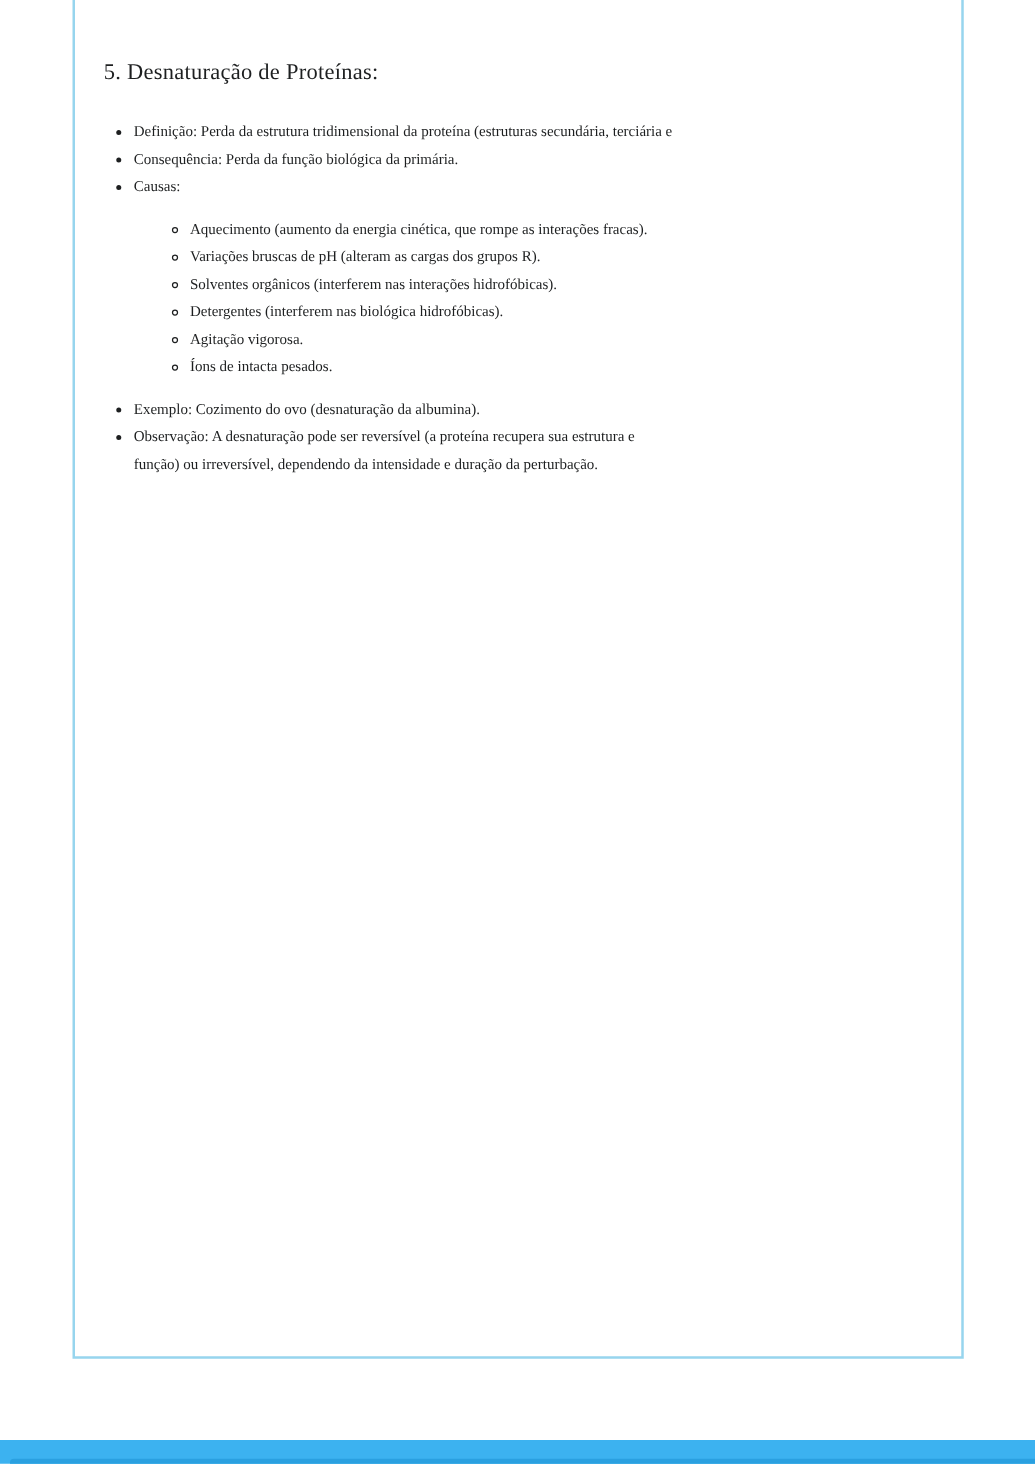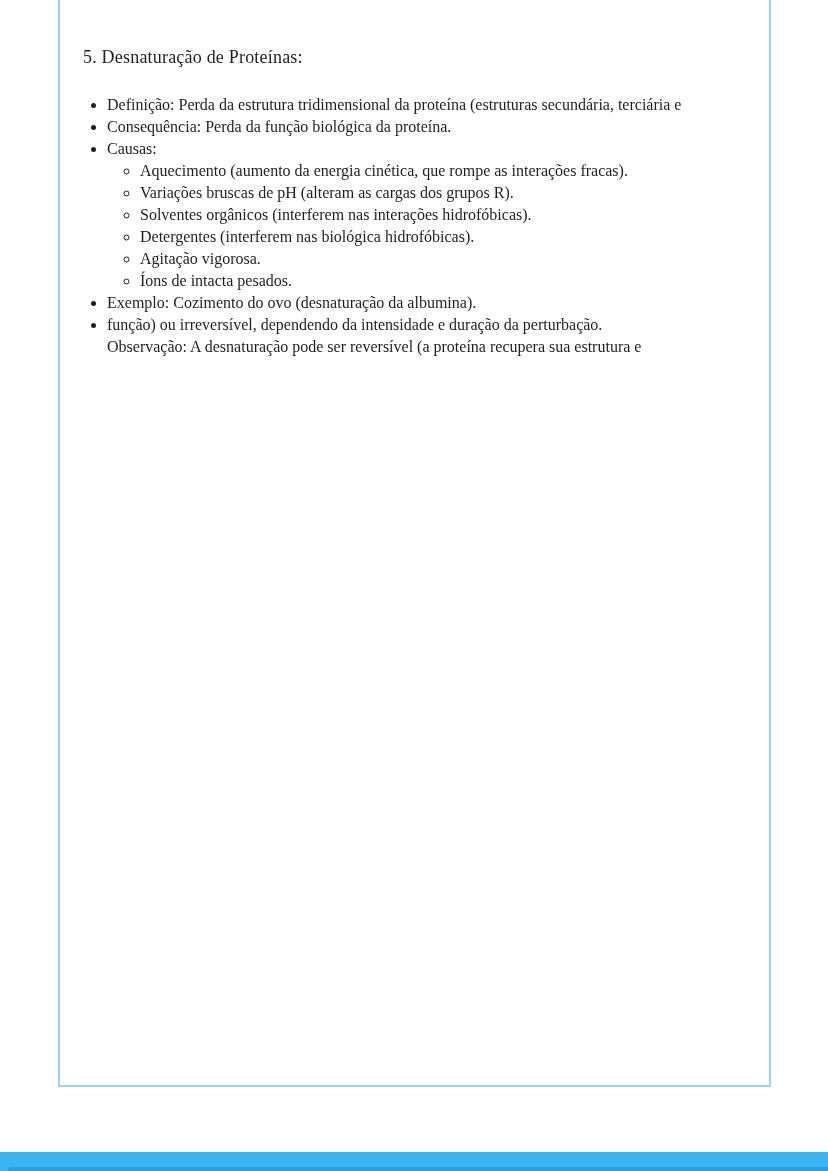--- a/index.html
+++ b/index.html
@@ -33,29 +33,29 @@
     font-size: 18px;
     font-weight: normal;
     line-height: 22px;
     letter-spacing: 0.2px;
     margin: 0 0 26px 0;
   }
   ul.main-list {
     margin: 0;
     padding: 0 0 0 24px;
     list-style: disc outside;
-    font-size: 16px;
+    font-size: 12px;
     line-height: 22px;
   }
   ul.main-list > li {
     margin: 0;
     padding: 0;
   }
   ul.sub-list {
-    margin: 0;
+    margin: 12px;
     padding: 0 0 0 33px;
     list-style: circle outside;
   }
   ul.sub-list > li {
     margin: 0;
     padding: 0;
   }
   .ln {
     display: block;
   }
@@ -83,21 +83,21 @@
 
 <div class="card">
   <div class="card-inner">
     <h2 class="heading">5. Desnaturação de Proteínas:</h2>
 
     <ul class="main-list">
       <li>
         <span class="ln">Definição: Perda da estrutura tridimensional da proteína (estruturas secundária, terciária e</span>
       </li>
       <li>
-        <span class="ln">Consequência: Perda da função biológica da proteína.</span>
+        <span class="ln">Consequência: Perda da função biológica da primária.</span>
       </li>
       <li>
         <span class="ln">Causas:</span>
         <ul class="sub-list">
           <li>
             <span class="ln">Aquecimento (aumento da energia cinética, que rompe as interações fracas).</span>
           </li>
           <li>
             <span class="ln">Variações bruscas de pH (alteram as cargas dos grupos R).</span>
           </li>
@@ -112,22 +112,22 @@
           </li>
           <li>
             <span class="ln">Íons de intacta pesados.</span>
           </li>
         </ul>
       </li>
       <li>
         <span class="ln">Exemplo: Cozimento do ovo (desnaturação da albumina).</span>
       </li>
       <li>
+        <span class="ln">Observação: A desnaturação pode ser reversível (a proteína recupera sua estrutura e</span>
         <span class="ln">função) ou irreversível, dependendo da intensidade e duração da perturbação.</span>
-        <span class="ln">Observação: A desnaturação pode ser reversível (a proteína recupera sua estrutura e</span>
       </li>
     </ul>
   </div>
 </div>
 
 <div class="footer-bar">
   <div class="footer-bar-accent"></div>
 </div>
 
 </body></html>

